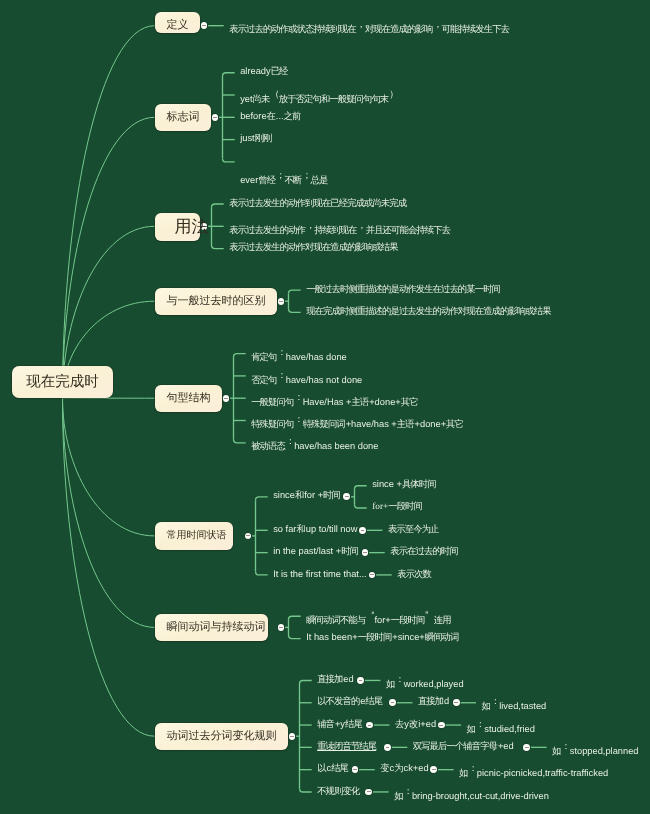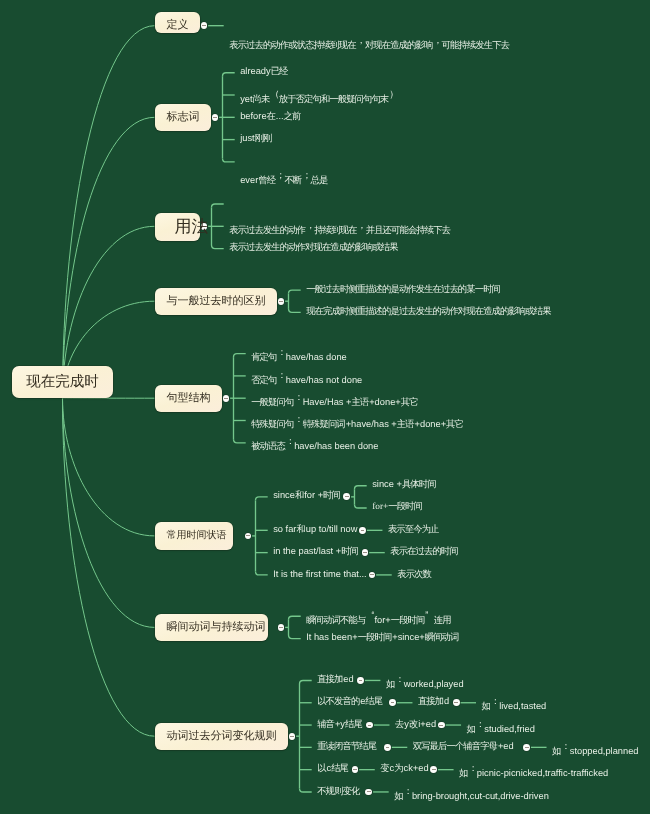--- a/index.html
+++ b/index.html
@@ -165,32 +165,33 @@
     </div>
     <div class="mk" data-name="collapse-toggle" style="left: 430.375px; top: 766.25px; width: 6.8px; height: 6.8px;">
       <i data-name="collapse-dash" style="left: 1.6px; top: 2.9px; width: 3.6px; height: 1px;"></i>
     </div>
     <div class="mk" data-name="collapse-toggle" style="left: 365.484px; top: 788.55px; width: 6.8px; height: 6.8px;">
       <i data-name="collapse-dash" style="left: 1.6px; top: 2.9px; width: 3.6px; height: 1px;"></i>
     </div>
     <div class="node" data-name="topic-node" style="left: 154.6px; top: 12px; width: 45.3px; height: 21px; padding-left: 12px; font-size: 11px; line-height: 27.4px;">
       <span data-name="topic-label"><i data-name="cjk-run">定义</i></span>
     </div>
-    <div class="leaf" data-name="subtopic-label" style="left: 229.2px; top: 16.3px; font-size: 9.3px; line-height: 16px; margin-top: 16px;"><i data-name="cjk-run">表示过去的动作或状态持续到现在</i><i class="q ql" data-name="punct-mark">，</i><i data-name="cjk-run">对现在造成的影响</i><i class="q ql" data-name="punct-mark">，</i><i data-name="cjk-run">可能持续发生下去</i></div>
+    <div class="leaf" data-name="subtopic-label" style="left: 229.2px; top: 16.3px; font-size: 9.3px; line-height: 16px;"><i data-name="cjk-run">表示过去的动作或状态持续到现在</i><i class="q ql" data-name="punct-mark">，</i><i data-name="cjk-run">对现在造成的影响</i><i class="q ql" data-name="punct-mark">，</i><i data-name="cjk-run">可能持续发生下去</i></div>
     <div class="node" data-name="topic-node" style="left: 154.6px; top: 103.6px; width: 56.3px; height: 27.4px; padding-left: 12px; font-size: 11px; line-height: 27.4px;">
       <span data-name="topic-label"><i data-name="cjk-run">标志词</i></span>
     </div>
     <div class="leaf" data-name="subtopic-label" style="left: 240.2px; top: 63.3px; font-size: 9.3px; line-height: 16px;">already<i data-name="cjk-run">已经</i></div>
     <div class="leaf" data-name="subtopic-label" style="left: 240.2px; top: 85.6px; font-size: 9.3px; line-height: 16px;">yet<i data-name="cjk-run">尚未</i><i class="q qr" data-name="punct-mark">（</i><i data-name="cjk-run">放于否定句和一般疑问句句末</i><i class="q ql" data-name="punct-mark">）</i></div>
     <div class="leaf" data-name="subtopic-label" style="left: 240.2px; top: 107.9px; font-size: 9.3px; line-height: 16px;">before<i data-name="cjk-run">在</i>...<i data-name="cjk-run">之前</i></div>
     <div class="leaf" data-name="subtopic-label" style="left: 240.2px; top: 130.2px; font-size: 9.3px; line-height: 16px;">just<i data-name="cjk-run">刚刚</i></div>
     <div class="leaf" data-name="subtopic-label" style="left: 240.2px; top: 152.5px; font-size: 9.3px; line-height: 16px; margin-top: 14px;">ever<i data-name="cjk-run">曾经</i><i class="q ql" data-name="punct-mark">；</i><i data-name="cjk-run">不断</i><i class="q ql" data-name="punct-mark">；</i><i data-name="cjk-run">总是</i></div>
     <div class="node" data-name="topic-node" style="left: 154.6px; top: 212.6px; width: 45.3px; height: 28px; padding-left: 20px; font-size: 17px; line-height: 27.4px;">
       <span data-name="topic-label"><i data-name="cjk-run">用法</i></span>
     </div>
+    <div class="leaf" data-name="subtopic-label" style="left: 229.2px; top: 194.6px; font-size: 9.3px; line-height: 16px;"><i data-name="cjk-run">表示过去发生的动作到现在已经完成或尚未完成</i></div>
     <div class="leaf" data-name="subtopic-label" style="left: 229.2px; top: 216.9px; font-size: 9.3px; line-height: 16px;"><i data-name="cjk-run">表示过去发生的动作</i><i class="q ql" data-name="punct-mark">，</i><i data-name="cjk-run">持续到现在</i><i class="q ql" data-name="punct-mark">，</i><i data-name="cjk-run">并且还可能会持续下去</i></div>
     <div class="leaf" data-name="subtopic-label" style="left: 229.2px; top: 239.2px; font-size: 9.3px; line-height: 16px;"><i data-name="cjk-run">表示过去发生的动作对现在造成的影响或结果</i></div>
     <div class="node" data-name="topic-node" style="left: 154.6px; top: 287.5px; width: 122.3px; height: 27.4px; padding-left: 12px; font-size: 11px; line-height: 27.4px;">
       <span data-name="topic-label"><i data-name="cjk-run">与一般过去时的区别</i></span>
     </div>
     <div class="leaf" data-name="subtopic-label" style="left: 306.2px; top: 280.65px; font-size: 9.3px; line-height: 16px;"><i data-name="cjk-run">一般过去时侧重描述的是动作发生在过去的某一时间</i></div>
     <div class="leaf" data-name="subtopic-label" style="left: 306.2px; top: 302.95px; font-size: 9.3px; line-height: 16px;"><i data-name="cjk-run">现在完成时侧重描述的是过去发生的动作对现在造成的影响或结果</i></div>
     <div class="node" data-name="topic-node" style="left: 154.6px; top: 384.5px; width: 67.3px; height: 27.4px; padding-left: 12px; font-size: 11px; line-height: 27.4px;">
       <span data-name="topic-label"><i data-name="cjk-run">句型结构</i></span>
     </div>
@@ -220,21 +221,21 @@
       <span data-name="topic-label"><i data-name="cjk-run">动词过去分词变化规则</i></span>
     </div>
     <div class="leaf" data-name="subtopic-label" style="left: 317.2px; top: 671.05px; font-size: 9.3px; line-height: 16px;"><i data-name="cjk-run">直接加</i>ed</div>
     <div class="leaf" data-name="subtopic-label" style="left: 385.93px; top: 671.05px; font-size: 9.3px; line-height: 16px;"><i data-name="cjk-run">如</i><i class="q ql" data-name="punct-mark">：</i>worked,played</div>
     <div class="leaf" data-name="subtopic-label" style="left: 317.2px; top: 693.35px; font-size: 9.3px; line-height: 16px;"><i data-name="cjk-run">以不发音的</i>e<i data-name="cjk-run">结尾</i></div>
     <div class="leaf" data-name="subtopic-label" style="left: 417.95px; top: 693.35px; font-size: 9.3px; line-height: 16px;"><i data-name="cjk-run">直接加</i>d</div>
     <div class="leaf" data-name="subtopic-label" style="left: 481.51px; top: 693.35px; font-size: 9.3px; line-height: 16px;"><i data-name="cjk-run">如</i><i class="q ql" data-name="punct-mark">：</i>lived,tasted</div>
     <div class="leaf" data-name="subtopic-label" style="left: 317.2px; top: 715.65px; font-size: 9.3px; line-height: 16px;"><i data-name="cjk-run">辅音</i>+y<i data-name="cjk-run">结尾</i></div>
     <div class="leaf" data-name="subtopic-label" style="left: 394.97px; top: 715.65px; font-size: 9.3px; line-height: 16px;"><i data-name="cjk-run">去</i>y<i data-name="cjk-run">改</i>i+ed</div>
     <div class="leaf" data-name="subtopic-label" style="left: 466.56px; top: 715.65px; font-size: 9.3px; line-height: 16px;"><i data-name="cjk-run">如</i><i class="q ql" data-name="punct-mark">：</i>studied,fried</div>
-    <div class="leaf" data-name="subtopic-label" style="left: 317.2px; top: 737.95px; font-size: 9.3px; line-height: 16px;"><i data-name="cjk-run">重读闭音节结尾</i></div>
+    <div class="leaf" data-name="subtopic-label" style="left: 317.2px; top: 737.95px; font-size: 9.3px; line-height: 16px; text-decoration: underline;"><i data-name="cjk-run">重读闭音节结尾</i></div>
     <div class="leaf" data-name="subtopic-label" style="left: 412.78px; top: 737.95px; font-size: 9.3px; line-height: 16px;"><i data-name="cjk-run">双写最后一个辅音字母</i>+ed</div>
     <div class="leaf" data-name="subtopic-label" style="left: 552.03px; top: 737.95px; font-size: 9.3px; line-height: 16px;"><i data-name="cjk-run">如</i><i class="q ql" data-name="punct-mark">：</i>stopped,planned</div>
     <div class="leaf" data-name="subtopic-label" style="left: 317.2px; top: 760.25px; font-size: 9.3px; line-height: 16px;"><i data-name="cjk-run">以</i>c<i data-name="cjk-run">结尾</i></div>
     <div class="leaf" data-name="subtopic-label" style="left: 380.25px; top: 760.25px; font-size: 9.3px; line-height: 16px;"><i data-name="cjk-run">变</i>c<i data-name="cjk-run">为</i>ck+ed</div>
     <div class="leaf" data-name="subtopic-label" style="left: 459.08px; top: 760.25px; font-size: 9.3px; line-height: 16px;"><i data-name="cjk-run">如</i><i class="q ql" data-name="punct-mark">：</i>picnic-picnicked,traffic-trafficked</div>
     <div class="leaf" data-name="subtopic-label" style="left: 317.2px; top: 782.55px; font-size: 9.3px; line-height: 16px;"><i data-name="cjk-run">不规则变化</i></div>
     <div class="leaf" data-name="subtopic-label" style="left: 394.18px; top: 782.55px; font-size: 9.3px; line-height: 16px;"><i data-name="cjk-run">如</i><i class="q ql" data-name="punct-mark">：</i>bring-brought,cut-cut,drive-driven</div>
   </div>
 
 </body></html>

